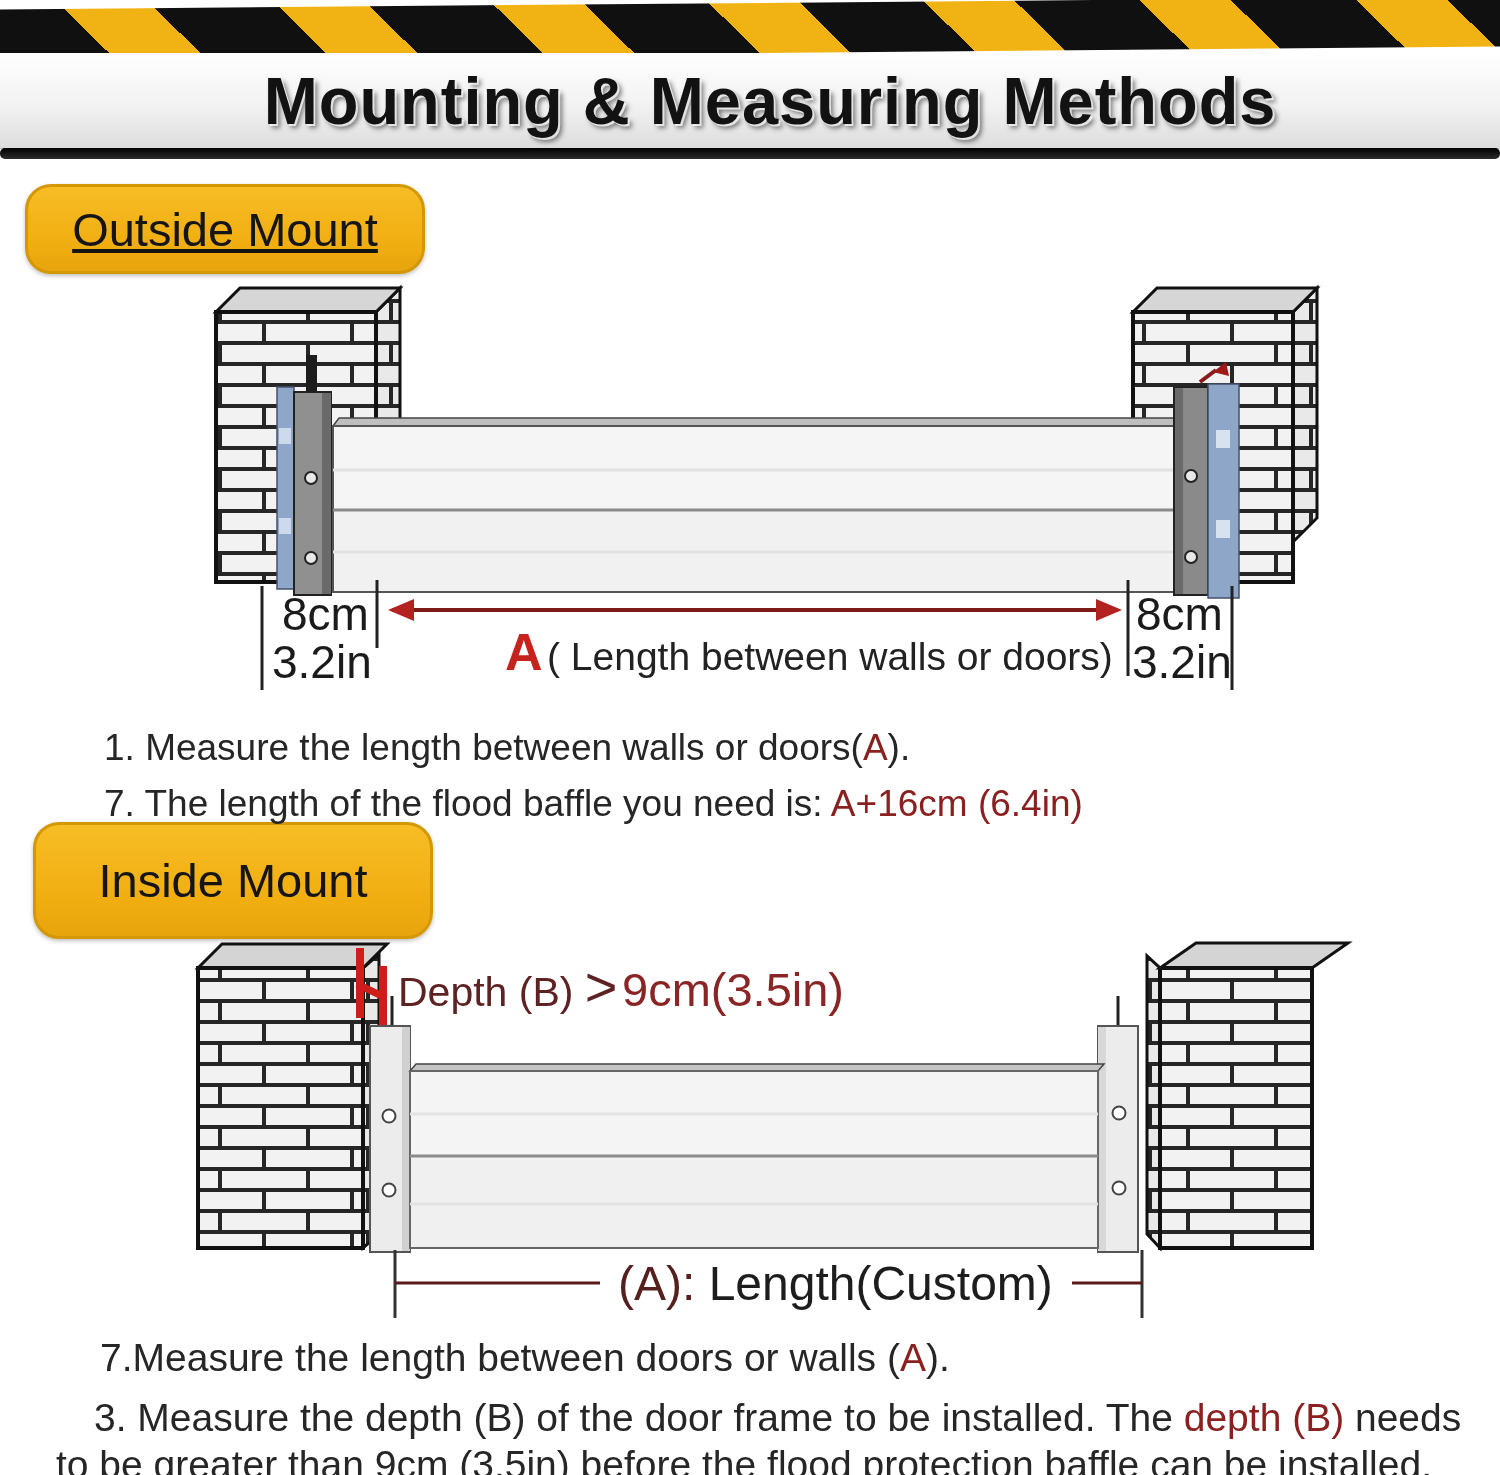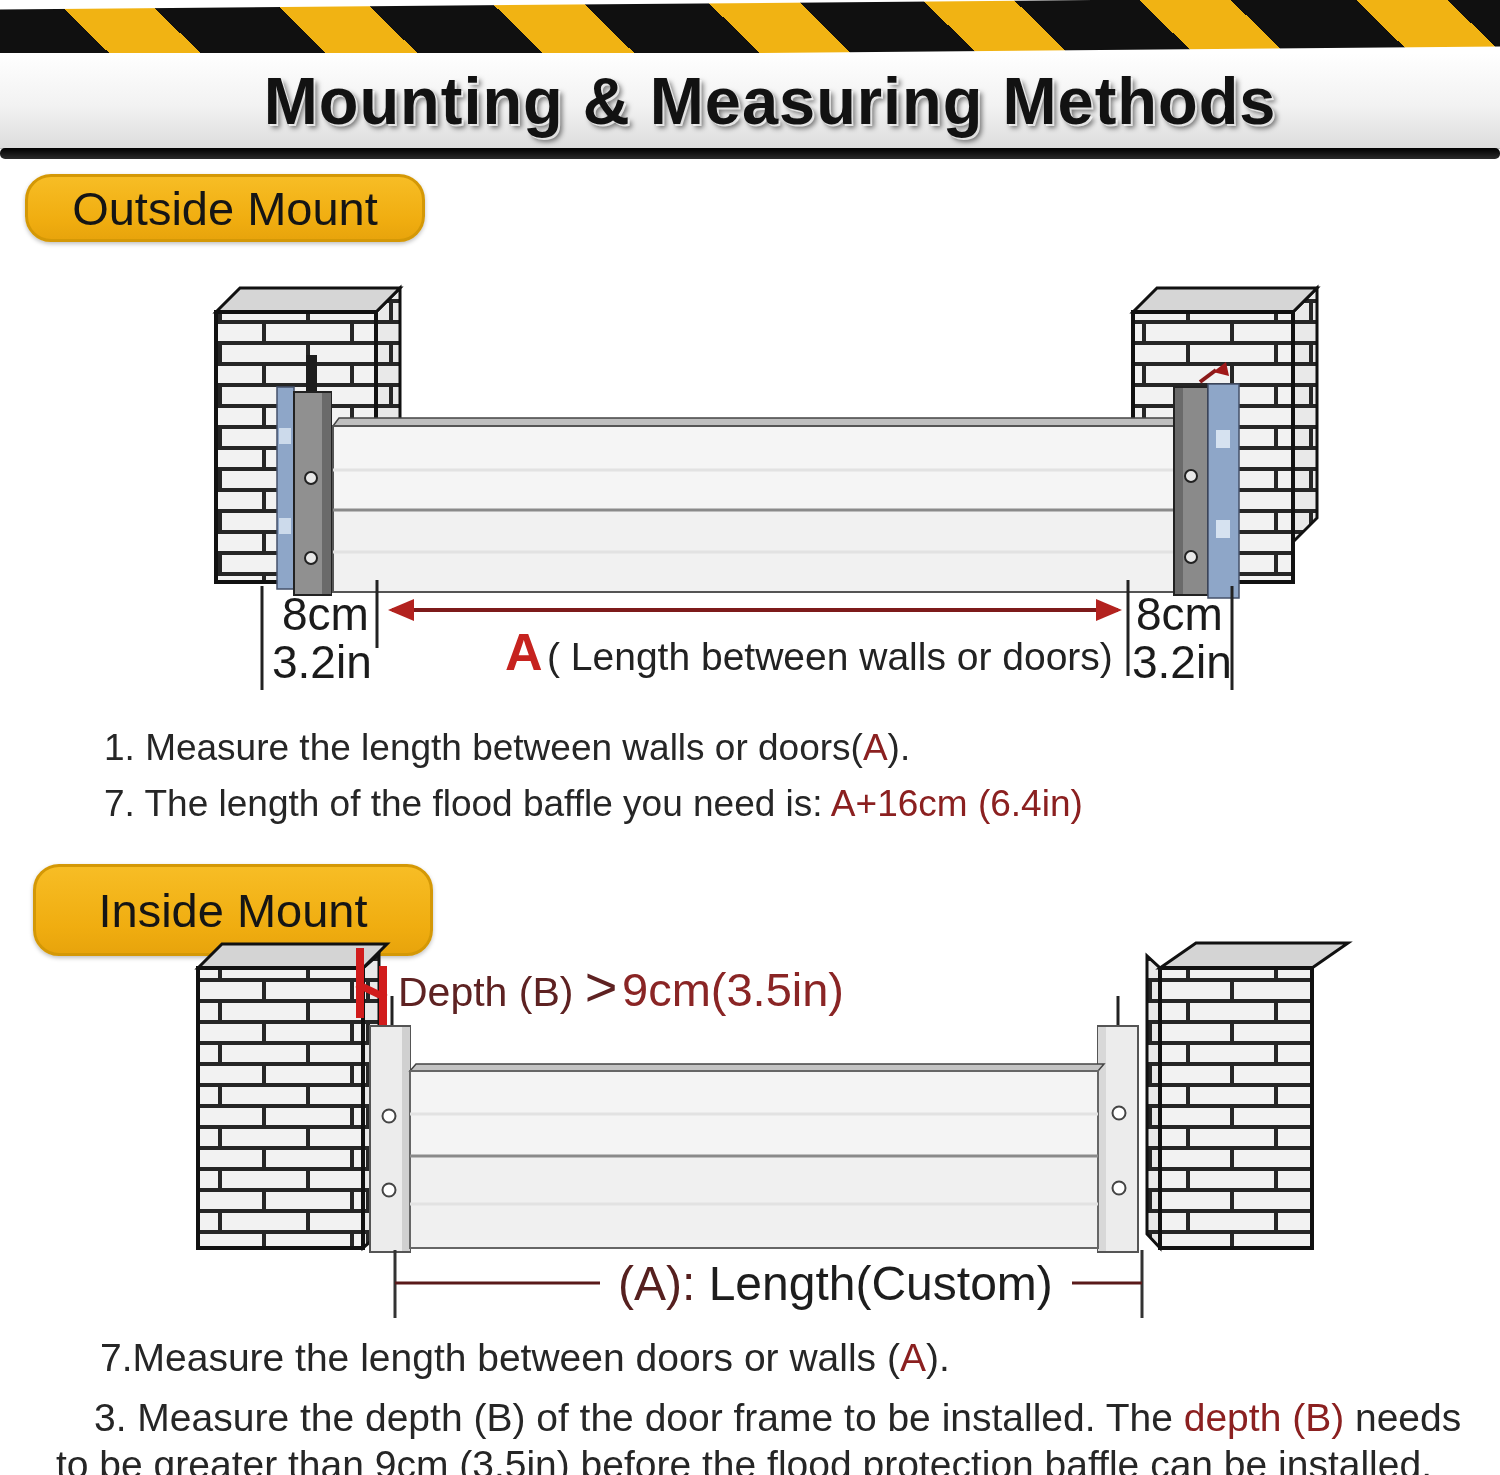--- a/index.html
+++ b/index.html
@@ -31,22 +31,22 @@
   }
   
   .badge{
     position:absolute;box-sizing:border-box;
     background:linear-gradient(180deg,#f7bd25 0%,#f0ad10 70%,#e8a40c 100%);
     border:3px solid #d49806;border-radius:26px;
     display:flex;align-items:center;justify-content:center;
     font-size:47px;font-weight:500;color:#151515;
     box-shadow:0 2px 4px rgba(0,0,0,.25);
   }
-  .badge.outside{left:25px;top:174px;width:400px;height:68px;}
-  .badge.inside{left:33px;top:864px;width:400px;height:92px;}
+  .badge.outside{left:25px;top:184px;width:400px;height:90px;text-decoration:underline;}
+  .badge.inside{left:33px;top:822px;width:400px;height:117px;}
   
   .diagram{position:absolute;left:0;width:1500px;}
   .diagram.one{top:280px;height:425px;}
   .diagram.two{top:938px;height:385px;}
   
   .steps{position:absolute;color:#262626;}
   .steps .em{color:#8b2020;}
   .steps-outside{left:104px;top:720px;font-size:37px;line-height:56px;}
   .steps-inside{left:56px;top:1334px;font-size:39px;line-height:47px;}
   .steps-inside .l1{padding-left:44px;margin-bottom:13px;}

